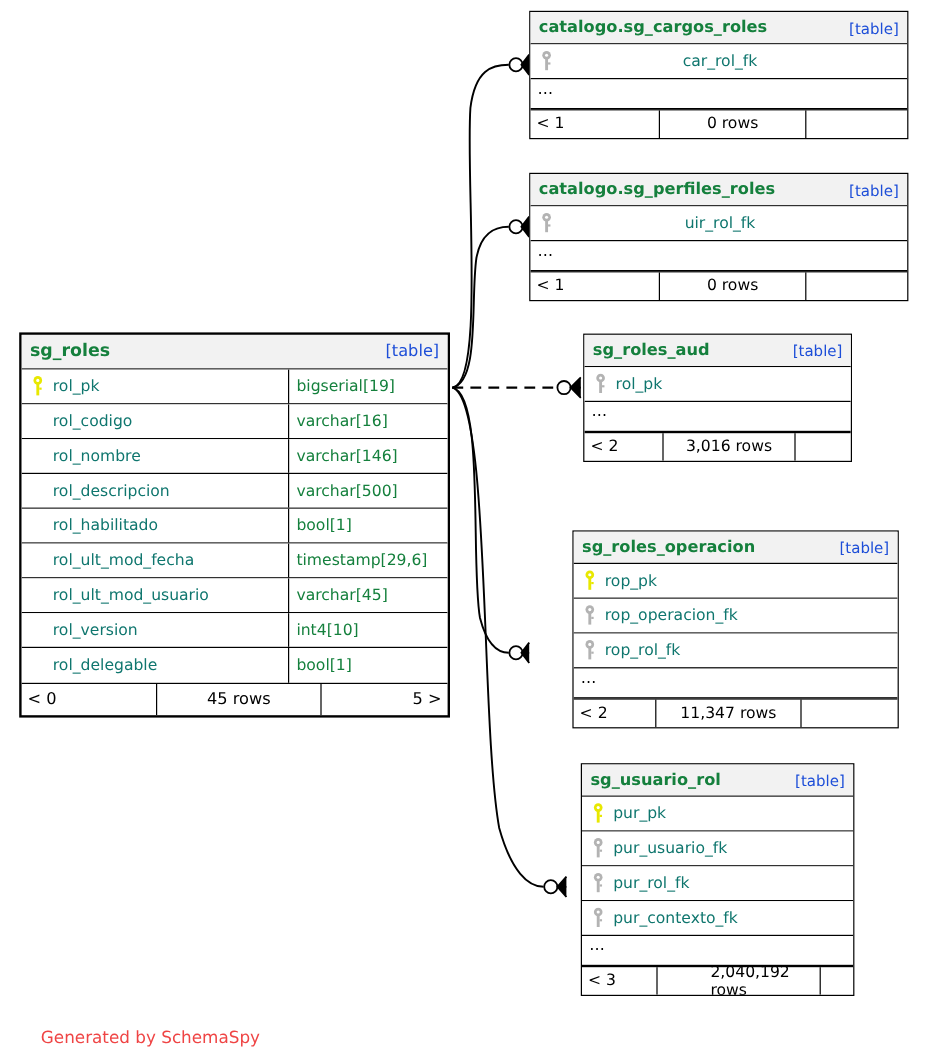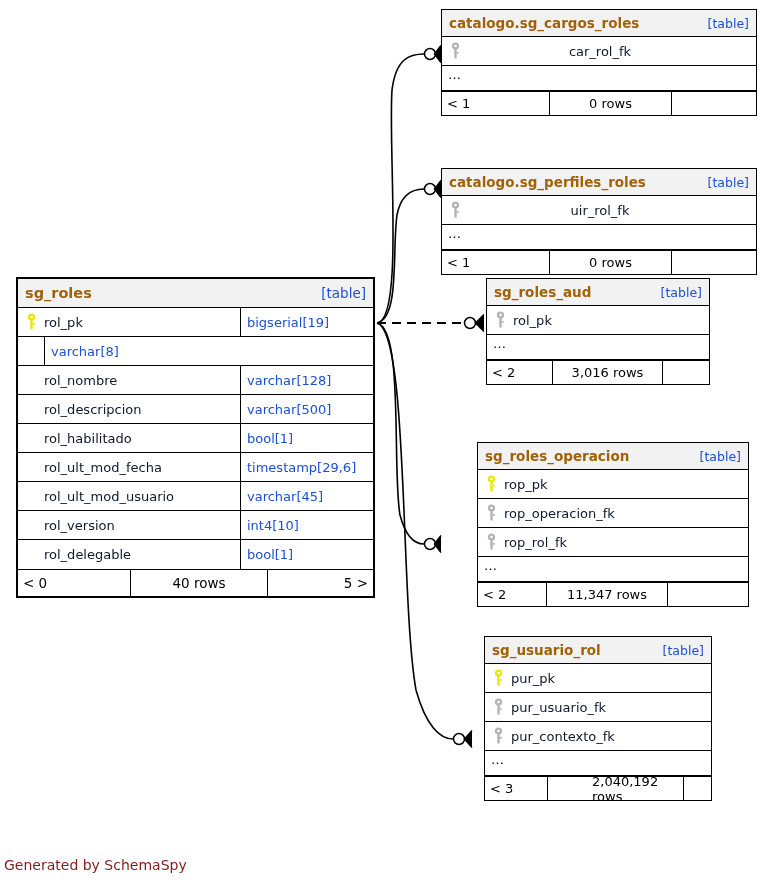--- a/index.html
+++ b/index.html
@@ -16,34 +16,34 @@
     position:absolute;background:#ffffff;border:1px solid #000000;
     box-sizing:border-box;overflow:hidden;
   }
   .table-node.main{border:2px solid #000000;}
 
   .tbl-header{
     background:#f2f2f2;border-bottom:1px solid #000000;
     display:flex;align-items:center;justify-content:space-between;
     padding:0 7px;box-sizing:border-box;height:27px;
   }
-  .tbl-name{font-weight:bold;font-size:13.5px;color:#a16207;white-space:nowrap;}
+  .tbl-name{font-weight:bold;font-size:13.5px;color:#15803d;white-space:nowrap;}
   .tbl-tag{font-size:12.5px;color:#1d4ed8;white-space:nowrap;padding-left:10px;}
 
   .col-row{
     display:flex;align-items:center;height:29px;box-sizing:border-box;
     border-bottom:1px solid #000000;background:#ffffff;
   }
   .col-row:last-child{border-bottom:none;}
   .main .col-row{height:29px;}
 
   .col-keycell{width:26px;min-width:26px;display:flex;align-items:center;justify-content:center;}
-  .col-label{font-size:13px;color:#0f172a;white-space:nowrap;flex:1;}
+  .col-label{font-size:13px;color:#0f766e;white-space:nowrap;flex:1;}
   .col-type{
-    font-size:13px;color:#1d4ed8;white-space:nowrap;
+    font-size:13px;color:#15803d;white-space:nowrap;
     border-left:1px solid #000;padding-left:6px;box-sizing:border-box;
     height:100%;display:flex;align-items:center;
   }
   .centername .col-label{text-align:center;padding-right:24px;}
 
   .ellipsis-row{
     height:25px;display:flex;align-items:center;padding-left:6px;
     border-bottom:1px solid #000;font-size:13px;color:#000;letter-spacing:1px;
     box-sizing:border-box;
   }
@@ -55,21 +55,21 @@
   }
   .main .tbl-footer{height:27px;font-size:13.5px;}
   .foot-cell{display:flex;align-items:center;box-sizing:border-box;padding:0 5px;}
   .foot-left{justify-content:flex-start;}
   .foot-mid{justify-content:center;border-left:1px solid #000;}
   .foot-right{justify-content:flex-end;border-left:1px solid #000;}
 
   .keyicon{display:block;}
 
   .credit{
-    position:absolute;left:4px;top:857px;font-size:14px;color:#7f1d1d;
+    position:absolute;left:34px;top:857px;font-size:14px;color:#ef4444;
     white-space:nowrap;
   }
 </style>
 </head>
 <body>
 
 <div id="canvas">
 
   <svg id="edges" viewBox="0 0 772 887" xmlns="http://www.w3.org/2000/svg">
     <g fill="none" stroke="#000000" stroke-width="1.6">
@@ -115,21 +115,21 @@
     <div class="ellipsis-row">
       <span>…</span>
     </div>
     <div class="tbl-footer">
       <div class="foot-cell foot-left" style="width:107px;">&lt; 1</div>
       <div class="foot-cell foot-mid" style="width:122px;">0 rows</div>
       <div class="foot-cell foot-right" style="flex:1;"></div>
     </div>
   </div>
 
-  <div class="table-node" style="left:441px;top:144px;width:316px;margin-top:24px;">
+  <div class="table-node" style="left:441px;top:144px;width:316px;">
     <div class="tbl-header">
       <span class="tbl-name">catalogo.sg_perfiles_roles</span>
       <span class="tbl-tag">[table]</span>
     </div>
     <div class="col-row centername">
       <span class="col-keycell">
         <svg class="keyicon" width="9" height="18" viewBox="0 0 9 18" xmlns="http://www.w3.org/2000/svg">
           <circle cx="4.5" cy="4" r="3.6" fill="#b3b3b3"></circle>
             <circle cx="4.5" cy="4" r="1.3" fill="#ffffff"></circle>
           <rect x="3.3" y="6.5" width="2.4" height="10" fill="#b3b3b3"></rect>
@@ -162,26 +162,27 @@
           <rect x="3.3" y="6.5" width="2.4" height="10" fill="#e8e800"></rect>
             <rect x="5.7" y="10" width="2" height="1.8" fill="#e8e800"></rect>
         </svg>
       </span>
       <span class="col-label">rol_pk</span>
       <span class="col-type" style="width:133px;">bigserial[19]</span>
     </div>
 
     <div class="col-row">
       <span class="col-keycell"></span>
-      <span class="col-type" style="width:133px;">varchar[8]</span>
+      <span class="col-label">rol_codigo</span>
+      <span class="col-type" style="width:133px;">varchar[16]</span>
     </div>
     <div class="col-row">
       <span class="col-keycell"></span>
       <span class="col-label">rol_nombre</span>
-      <span class="col-type" style="width:133px;">varchar[128]</span>
+      <span class="col-type" style="width:133px;">varchar[146]</span>
     </div>
     <div class="col-row">
       <span class="col-keycell"></span>
       <span class="col-label">rol_descripcion</span>
       <span class="col-type" style="width:133px;">varchar[500]</span>
     </div>
     <div class="col-row">
       <span class="col-keycell"></span>
       <span class="col-label">rol_habilitado</span>
       <span class="col-type" style="width:133px;">bool[1]</span>
@@ -202,21 +203,21 @@
       <span class="col-type" style="width:133px;">int4[10]</span>
     </div>
     <div class="col-row" style="border-bottom:none;">
       <span class="col-keycell"></span>
       <span class="col-label">rol_delegable</span>
       <span class="col-type" style="width:133px;">bool[1]</span>
     </div>
 
     <div class="tbl-footer">
       <div class="foot-cell foot-left" style="width:112px;">&lt; 0</div>
-      <div class="foot-cell foot-mid" style="width:137px;">40 rows</div>
+      <div class="foot-cell foot-mid" style="width:137px;">45 rows</div>
       <div class="foot-cell foot-right" style="flex:1;">5 &gt;</div>
     </div>
   </div>
 
   <div class="table-node" style="left:486px;top:278px;width:224px;">
     <div class="tbl-header">
       <span class="tbl-name">sg_roles_aud</span>
       <span class="tbl-tag">[table]</span>
     </div>
     <div class="col-row">
@@ -317,20 +318,31 @@
     </div>
     <div class="col-row">
       <span class="col-keycell">
         <svg class="keyicon" width="9" height="18" viewBox="0 0 9 18" xmlns="http://www.w3.org/2000/svg">
           <circle cx="4.5" cy="4" r="3.6" fill="#b3b3b3"></circle>
             <circle cx="4.5" cy="4" r="1.3" fill="#ffffff"></circle>
           <rect x="3.3" y="6.5" width="2.4" height="10" fill="#b3b3b3"></rect>
             <rect x="5.7" y="10" width="2" height="1.8" fill="#b3b3b3"></rect>
         </svg>
       </span>
+      <span class="col-label">pur_rol_fk</span>
+    </div>
+    <div class="col-row">
+      <span class="col-keycell">
+        <svg class="keyicon" width="9" height="18" viewBox="0 0 9 18" xmlns="http://www.w3.org/2000/svg">
+          <circle cx="4.5" cy="4" r="3.6" fill="#b3b3b3"></circle>
+            <circle cx="4.5" cy="4" r="1.3" fill="#ffffff"></circle>
+          <rect x="3.3" y="6.5" width="2.4" height="10" fill="#b3b3b3"></rect>
+            <rect x="5.7" y="10" width="2" height="1.8" fill="#b3b3b3"></rect>
+        </svg>
+      </span>
       <span class="col-label">pur_contexto_fk</span>
     </div>
     <div class="ellipsis-row">
       <span>…</span>
     </div>
     <div class="tbl-footer">
       <div class="foot-cell foot-left" style="width:62px;">&lt; 3</div>
       <div class="foot-cell foot-mid" style="width:136px;padding-left:44px;">2,040,192 rows</div>
       <div class="foot-cell foot-right" style="flex:1;"></div>
     </div>

